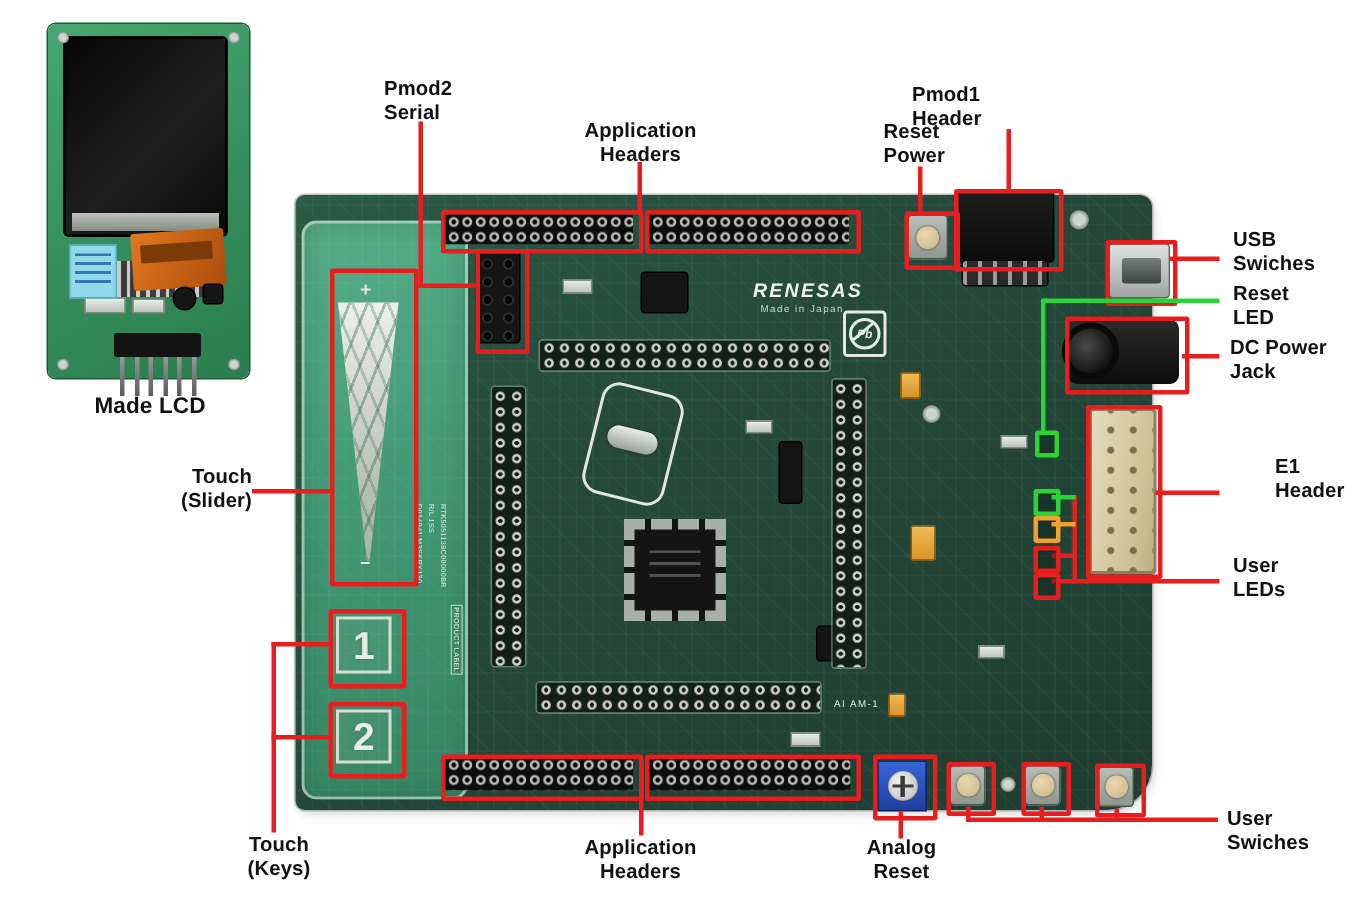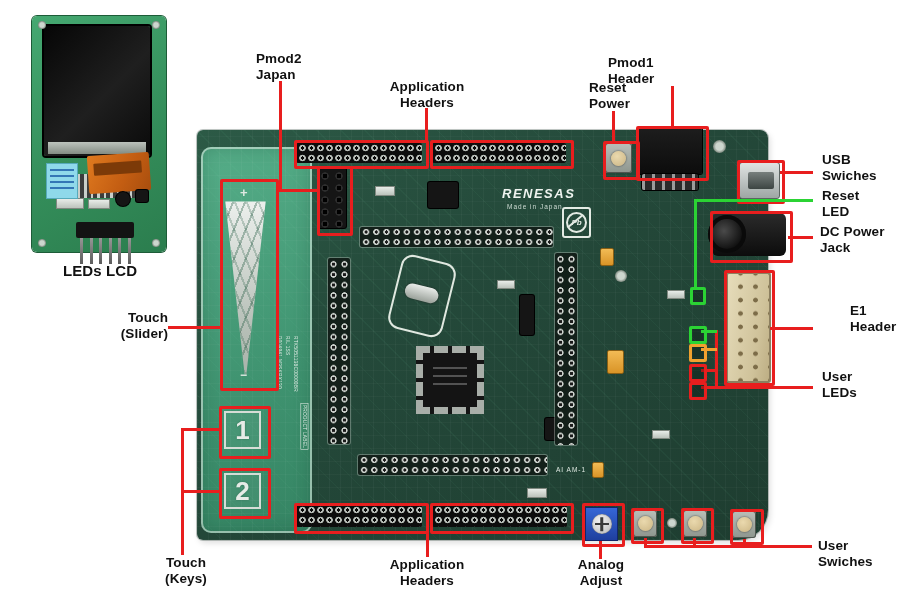--- a/index.html
+++ b/index.html
@@ -136,21 +136,21 @@
     <div class="chip" style="left:84px;top:176px;width:14px;height:14px;border-radius:50%;"></div>
     <div class="chip" style="left:104px;top:174px;width:12px;height:12px;"></div>
     <div class="phdr"></div>
     <div class="ppin" style="left:48px;top:220px;"></div>
     <div class="ppin" style="left:58px;top:220px;"></div>
     <div class="ppin" style="left:67px;top:220px;"></div>
     <div class="ppin" style="left:77px;top:220px;"></div>
     <div class="ppin" style="left:86px;top:220px;"></div>
     <div class="ppin" style="left:96px;top:220px;"></div>
   </div>
-  <div class="lbl center" style="left:30px;top:263px;width:140px;font-size:15px;">LEDs LCD</div>
+  <div class="lbl center" style="left:30px;top:263px;width:140px;font-size:15px;">Made LCD</div>
 
   <div class="board">
     <div class="panel"></div>
 
     <div class="slider-tri" style="left:27px;top:68px;width:43px;height:180px;"></div>
     <div class="silk" style="left:43px;top:55px;font-size:13px;font-weight:700;">+</div>
     <div class="silk" style="left:43px;top:238px;font-size:12px;font-weight:700;">−</div>
 
     <div class="tkey" style="left:27px;top:281px;width:33px;height:34px;">1</div>
     <div class="tkey" style="left:27px;top:343px;width:33px;height:32px;">2</div>
@@ -258,41 +258,41 @@
   <div class="rline" style="left:743px;top:539px;width:3px;height:8px;"></div>
   <div class="rline" style="left:644px;top:545px;width:168px;height:3px;"></div>
   <div class="rline" style="left:599px;top:541px;width:3px;height:18px;"></div>
   <div class="rline" style="left:426px;top:508px;width:3px;height:49px;"></div>
   <div class="rline" style="left:168px;top:326px;width:54px;height:3px;"></div>
   <div class="rline" style="left:181px;top:428px;width:3px;height:127px;"></div>
   <div class="rline" style="left:181px;top:428px;width:41px;height:3px;"></div>
   <div class="rline" style="left:181px;top:490px;width:41px;height:3px;"></div>
 
   <div class="lbl" style="left:256px;top:51px;">Pmod2
-Japan</div>
+Serial</div>
   <div class="lbl center" style="left:384px;top:79px;width:86px;">Application
 Headers</div>
   <div class="lbl" style="left:589px;top:80px;">Reset
 Power</div>
   <div class="lbl" style="left:608px;top:55px;">Pmod1
 Header</div>
   <div class="lbl" style="left:822px;top:152px;">USB
 Swiches</div>
   <div class="lbl" style="left:822px;top:188px;">Reset
 LED</div>
   <div class="lbl" style="left:820px;top:224px;">DC Power
 Jack</div>
   <div class="lbl" style="left:822px;top:303px;margin-left:28px;">E1
 Header</div>
   <div class="lbl" style="left:822px;top:369px;">User
 LEDs</div>
   <div class="lbl" style="left:818px;top:538px;">User
 Swiches</div>
   <div class="lbl center" style="left:568px;top:557px;width:66px;">Analog
-Adjust</div>
+Reset</div>
   <div class="lbl center" style="left:384px;top:557px;width:86px;">Application
 Headers</div>
   <div class="lbl center" style="left:158px;top:555px;width:56px;">Touch
 (Keys)</div>
   <div class="lbl right" style="left:112px;top:310px;width:56px;">Touch
 (Slider)</div>
 
 </div>
 
 </body></html>

